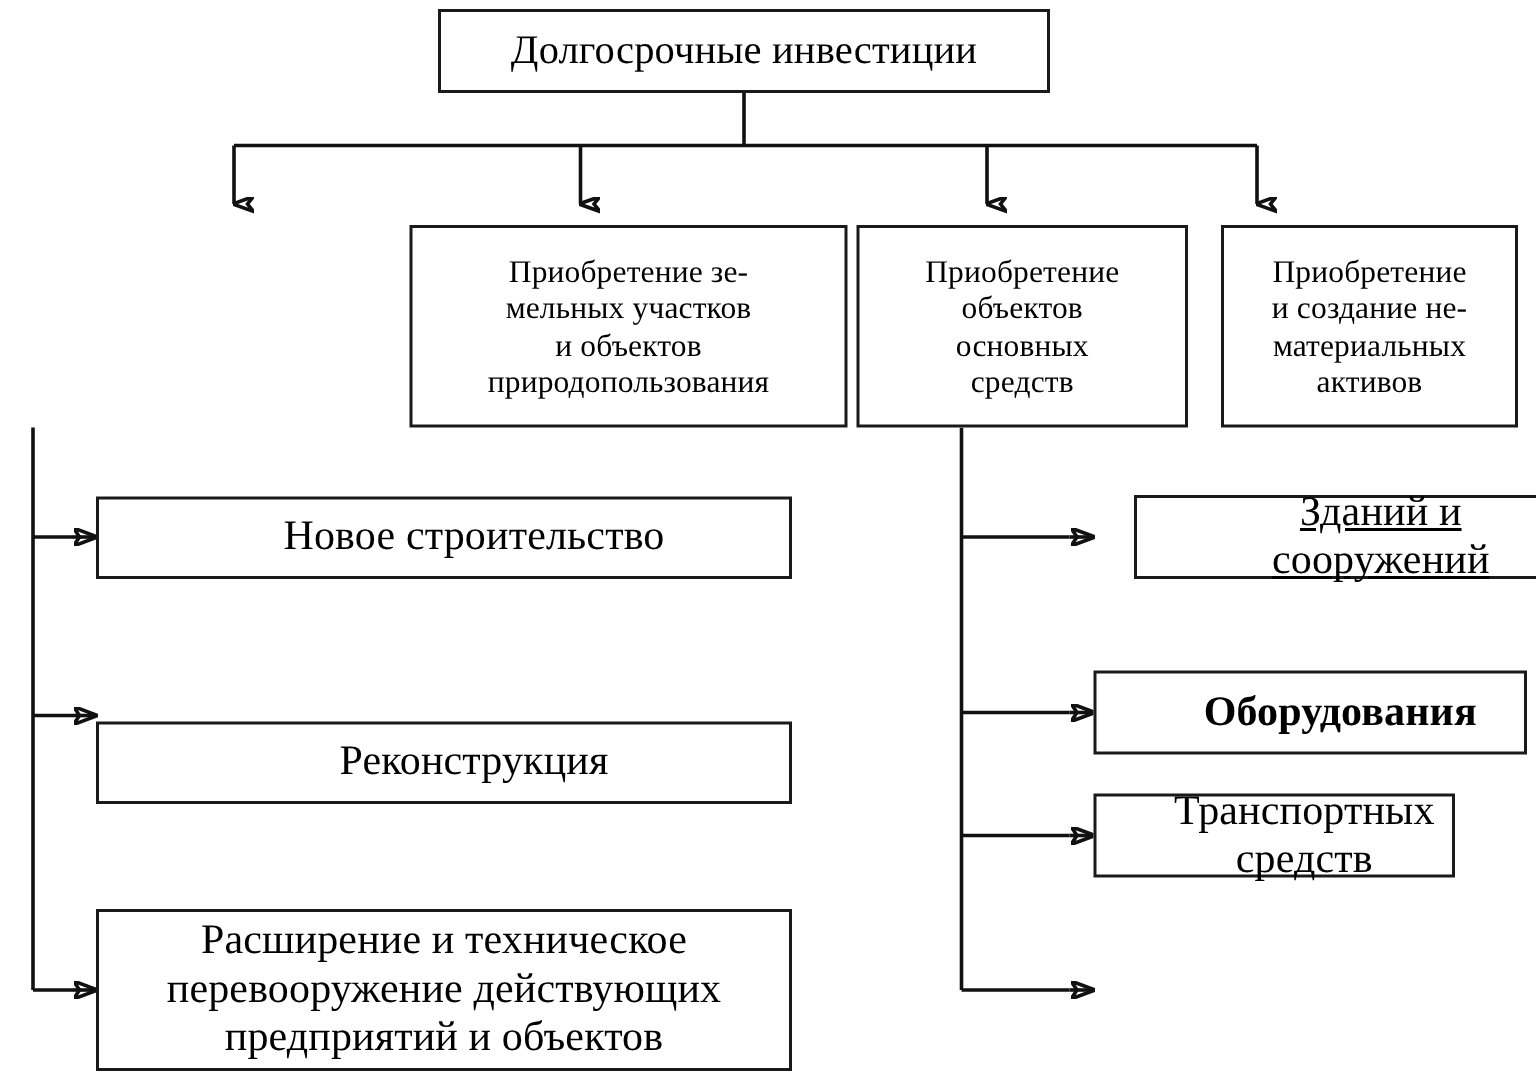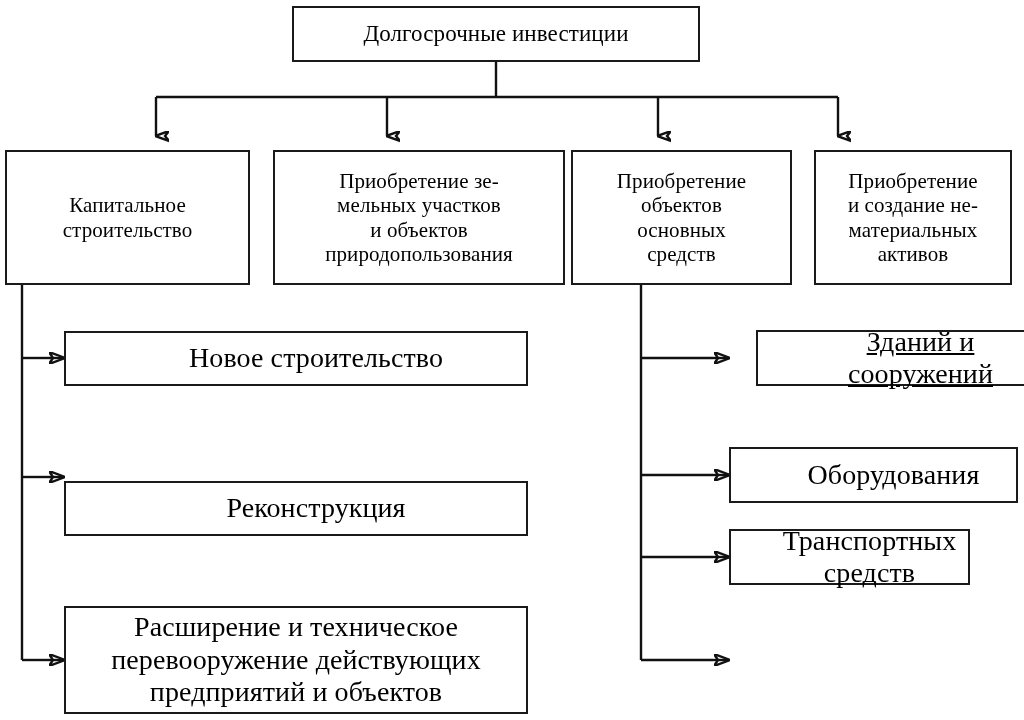--- a/index.html
+++ b/index.html
@@ -24,21 +24,21 @@
     align-items: center;
     justify-content: center;
     text-align: center;
     color: #000000;
     line-height: 1.16;
     padding: 2px 4px;
     white-space: pre-line;
     letter-spacing: 0.1px;
   }
   .node-root {
-    font-size: 23px;
+    font-size: 27px;
     border-width: 2px;
   }
   .node-tier2 {
     font-size: 21px;
   }
   .node-leaf {
     font-size: 28px;
     padding-left: 44px;
   }
   .node-leaf-multi {
@@ -97,22 +97,20 @@
     <line x1="641" y1="475" x2="713" y2="475"></line>
     <line x1="713" y1="475" x2="729" y2="475" marker-end="url(#arrow-right)"></line>
     <line x1="641" y1="557" x2="713" y2="557"></line>
     <line x1="713" y1="557" x2="729" y2="557" marker-end="url(#arrow-right)"></line>
     <line x1="641" y1="660" x2="713" y2="660"></line>
     <line x1="713" y1="660" x2="729" y2="660" marker-end="url(#arrow-right)"></line>
   </svg>
 
   <div class="node node-root" style="left:292px; top:6px; width:408px; height:56px;">Долгосрочные инвестиции</div>
 
-  <div class="node node-tier2" style="left:5px; top:150px; width:245px; height:135px;">Капитальное
-строительство</div>
 
   <div class="node node-tier2" style="left:273px; top:150px; width:292px; height:135px;">Приобретение зе-
 мельных участков
 и объектов
 природопользования</div>
 
   <div class="node node-tier2" style="left:571px; top:150px; width:221px; height:135px;">Приобретение
 объектов
 основных
 средств</div>
@@ -125,18 +123,18 @@
   <div class="node node-leaf" style="left:64px; top:331px; width:464px; height:55px;">Новое строительство</div>
 
   <div class="node node-leaf" style="left:64px; top:450px; width:464px; height:55px;margin-top:31px;">Реконструкция</div>
 
   <div class="node node-leaf-multi" style="left:64px; top:606px; width:464px; height:108px;">Расширение и техническое
 перевооружение действующих
 предприятий и объектов</div>
 
   <div class="node node-leaf" style="left:756px; top:330px; width:289px; height:56px;text-decoration:underline;">Зданий и сооружений</div>
 
-  <div class="node node-leaf" style="left:729px; top:447px; width:289px; height:56px;">Оборудования</div>
+  <div class="node node-leaf" style="left:729px; top:447px; width:289px; height:56px;font-weight:bold;">Оборудования</div>
 
   <div class="node node-leaf" style="left:729px; top:529px; width:241px; height:56px;">Транспортных средств</div>
 
 
 </div>
 
 </body></html>

